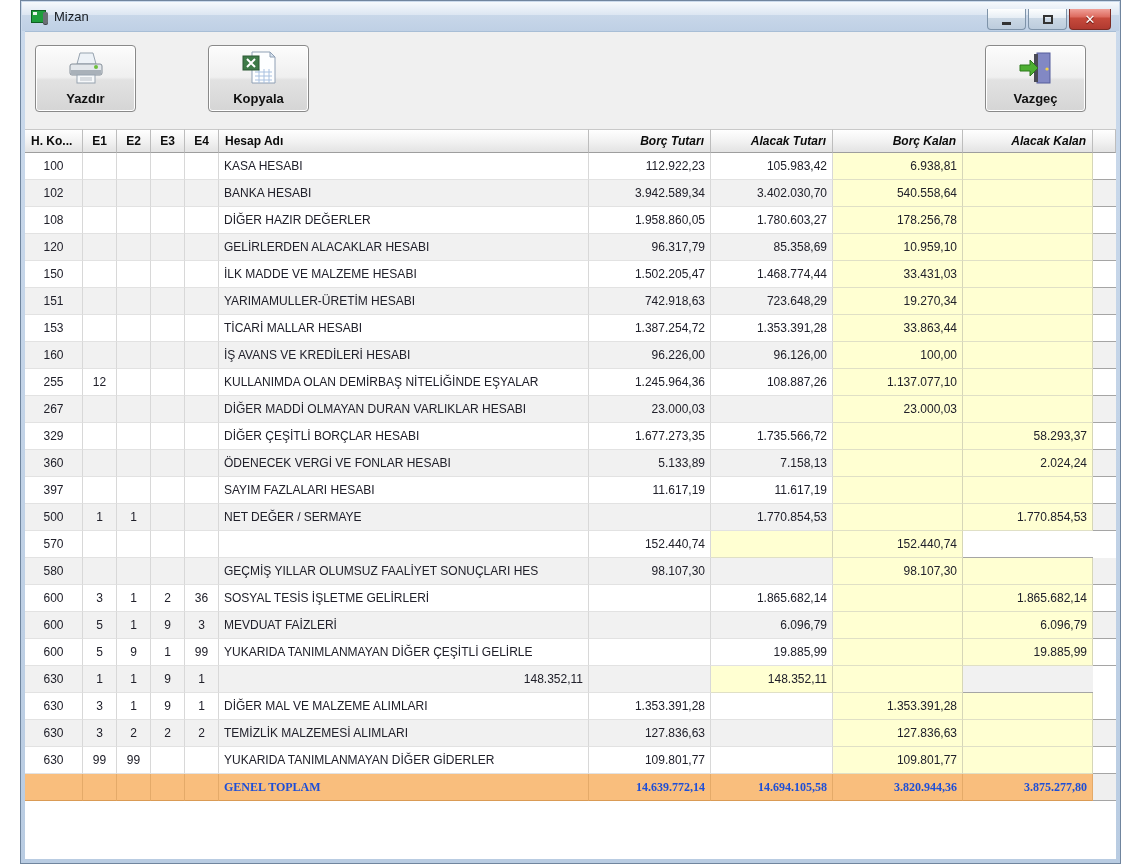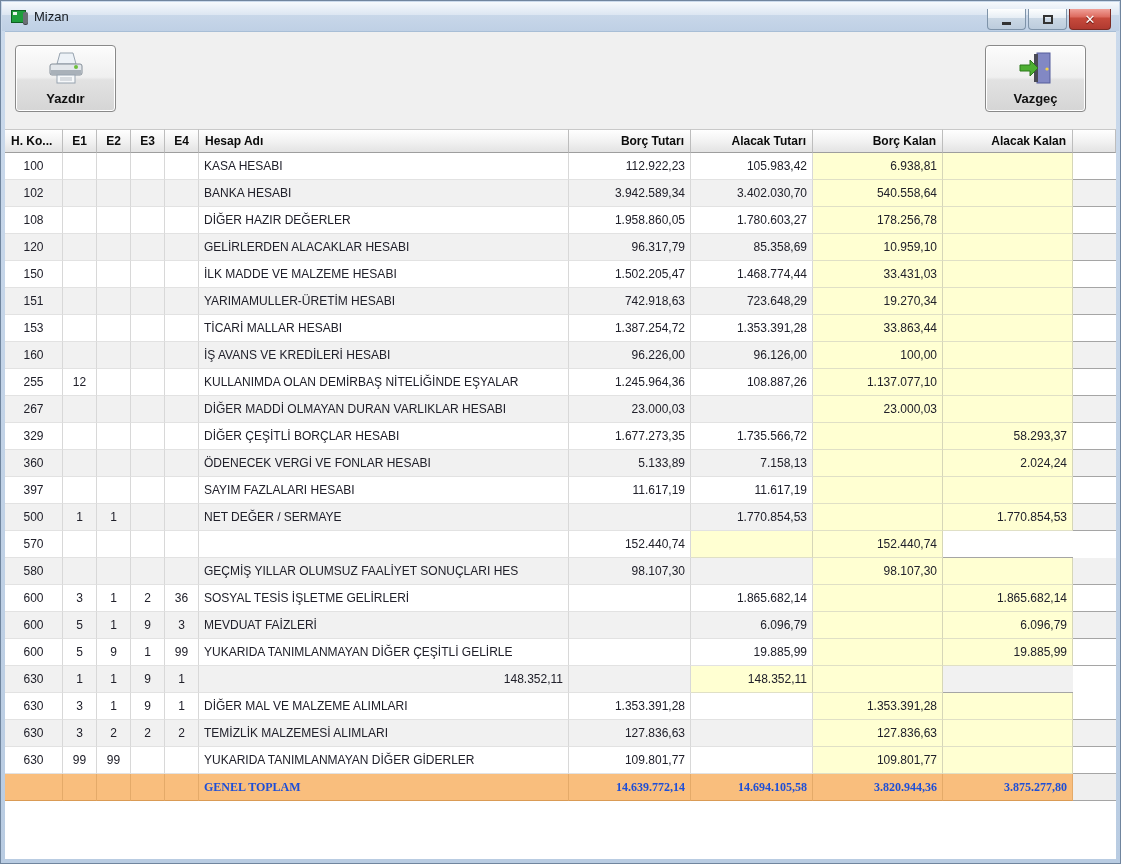--- a/index.html
+++ b/index.html
@@ -7,20 +7,21 @@
     width:1121px; height:864px; position:relative; overflow:hidden;
     font-family:"Liberation Sans","DejaVu Sans",sans-serif;
     background:#fff;
     --kalan-bg:#FFFFD2; --total-bg:#F9BE7D; --row-alt-bg:#F1F1F1;
   }
   
   .window {
     position:absolute; inset:0; box-sizing:border-box;
     border:1px solid #70859E;
     background:linear-gradient(#CBDAEC,#B9CCE2);
+    margin-left:20px;
   }
   .titlebar {
     position:absolute; top:1px; left:1px; right:1px; height:29px;
     background:linear-gradient(#F6F9FC,#DCE6F2 45%,#C8D7E9 46%,#BFD0E5);
     display:flex; align-items:center; padding-left:9px; box-sizing:border-box;
   }
   .app-icon { width:17px; height:16px; position:relative; margin-right:6px; }
   .app-icon .form { position:absolute; left:0; top:1px; width:13px; height:11px; background:#1E9E3C; border:1px solid #0E5E22; }
   .app-icon .form::before { content:""; position:absolute; left:1px; top:1px; width:4px; height:3px; background:#EAF5EC; }
   .app-icon .pin  { position:absolute; right:0; top:3px; width:5px; height:12px; background:#6A6F75; border-radius:2px; box-shadow:0 1px 0 #3E4247; }
@@ -61,21 +62,21 @@
   .grid { flex:1; display:flex; flex-direction:column; overflow:hidden; }
   .hrow, .row { display:grid; grid-template-columns:58px 34px 34px 34px 34px 370px 122px 122px 130px 130px 1fr; flex:0 0 auto; }
   .hrow { height:24px; }
   .th {
     box-sizing:border-box; font-size:12px; font-weight:bold; color:#0B0B0B;
     background:linear-gradient(#FFFFFF,#F1F1F1 55%,#E3E3E3);
     border-right:1px solid #BDBDBD; border-bottom:1px solid #9E9E9E; border-top:1px solid #C9C9C9;
     display:flex; align-items:center; padding:0 6px; overflow:hidden; white-space:nowrap;
   }
   .th.center { justify-content:center; }
-  .th.num { justify-content:flex-end; }
+  .th.num { justify-content:flex-end;font-style:italic; }
   .row { height:27px; }
   .row:nth-child(even) { --rowbg:var(--row-alt-bg); }
   .cell {
     box-sizing:border-box; font-size:12px; color:#20202A; background:var(--rowbg,#FFFFFF);
     border-right:1px solid #D8D8D8; border-bottom:1px solid #E2E2E2;
     display:flex; align-items:center; padding:0 5px; overflow:hidden; white-space:nowrap;
   }
   .cell.center { justify-content:center; }
   .cell.num { justify-content:flex-end; }
   .cell.yellow { background:var(--kalan-bg); border-bottom-color:#E0E0C6; border-right-color:#D6D6B8; }
@@ -116,20 +117,39 @@
             <rect x="5" y="13" width="32" height="11" rx="2" fill="#E3E7EB" stroke="#848E98"></rect>
             <rect x="6" y="19" width="30" height="5" fill="#A9B1B9"></rect>
             <circle cx="31" cy="16" r="2" fill="#6DBE3B"></circle>
             <rect x="12" y="24" width="18" height="8" fill="#F6F8FA" stroke="#97A3AF"></rect>
             <line x1="15" y1="27" x2="27" y2="27" stroke="#B7BEC5"></line>
             <line x1="15" y1="29" x2="27" y2="29" stroke="#B7BEC5"></line>
           </svg>
         </span>
         <span class="lbl">Yazdır</span>
       </div>
+      <div class="tb-btn" id="btn-copy">
+        <span class="icon">
+          <svg width="36" height="38" viewBox="0 0 36 38">
+            <path d="M11 2 h18 l5 5 v26 h-23 z" fill="#FDFEFF" stroke="#8FA0B5"></path>
+            <path d="M29 2 l5 5 h-5 z" fill="#D7E2EE" stroke="#8FA0B5"></path>
+            <g stroke="#A8C0E0" stroke-width="1">
+              <line x1="14" y1="22" x2="31" y2="22"></line>
+                <line x1="14" y1="26" x2="31" y2="26"></line>
+                <line x1="14" y1="30" x2="31" y2="30"></line>
+              <line x1="18" y1="19" x2="18" y2="33"></line>
+                <line x1="23" y1="19" x2="23" y2="33"></line>
+                <line x1="28" y1="19" x2="28" y2="33"></line>
+            </g>
+            <rect x="2" y="6" width="16" height="14" fill="#3E7A48" stroke="#2C5834"></rect>
+            <path d="M6 9 l8 8 M14 9 l-8 8" stroke="#FFFFFF" stroke-width="2"></path>
+          </svg>
+        </span>
+        <span class="lbl">Kopyala</span>
+      </div>
       <div class="tb-btn" id="btn-cancel">
         <span class="icon">
           <svg width="40" height="36" viewBox="0 0 40 36">
             <rect x="21" y="2" width="13" height="30" fill="#8288C4" stroke="#555C9B"></rect>
             <rect x="18" y="3" width="4" height="28" fill="#4A4A55"></rect>
             <circle cx="31" cy="18" r="1.6" fill="#F2D24B"></circle>
             <polygon points="4,14 14,14 14,9 22,17 14,25 14,20 4,20" fill="#4DAE32" stroke="#2E7A1C"></polygon>
           </svg>
         </span>
         <span class="lbl">Vazgeç</span>

